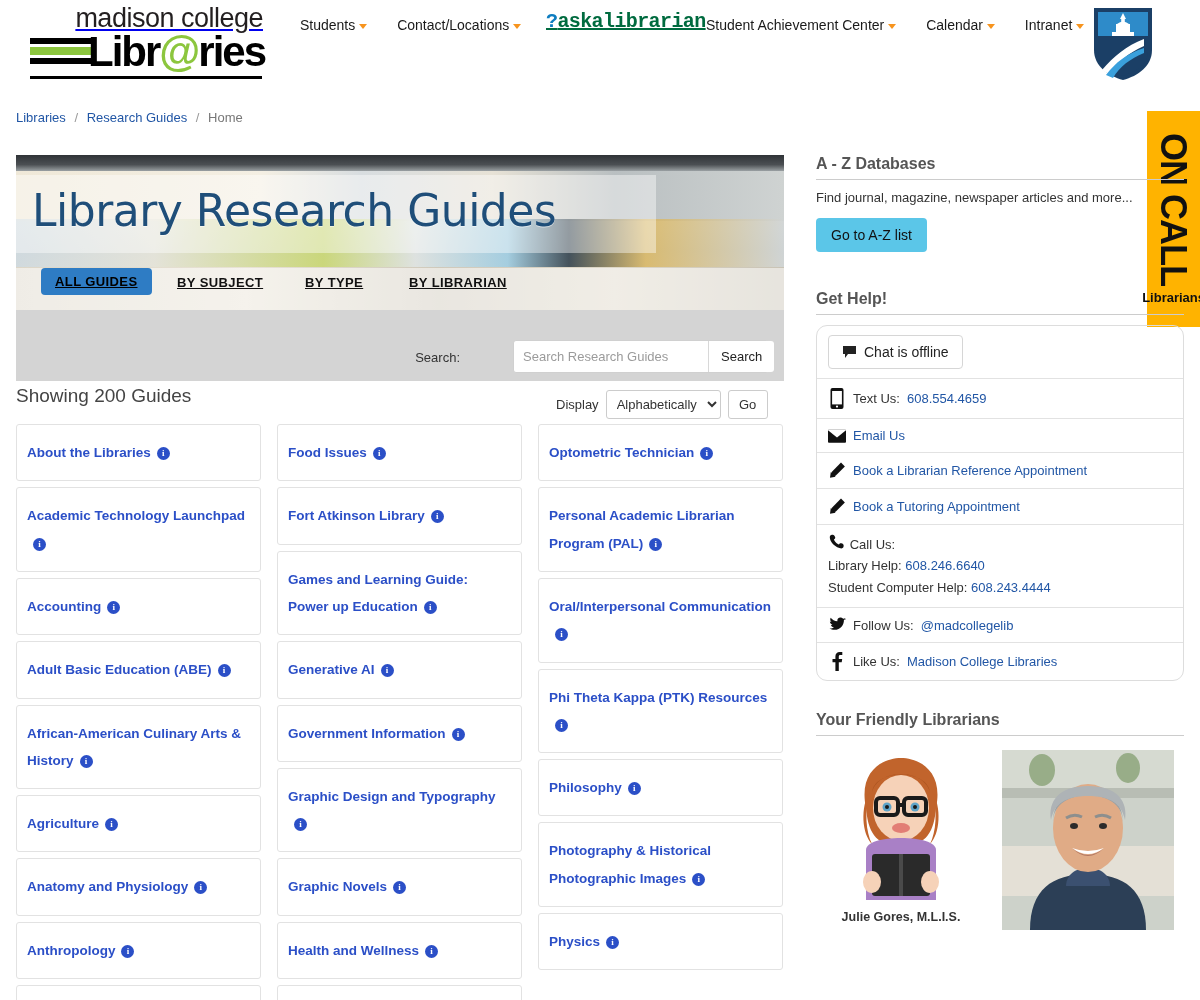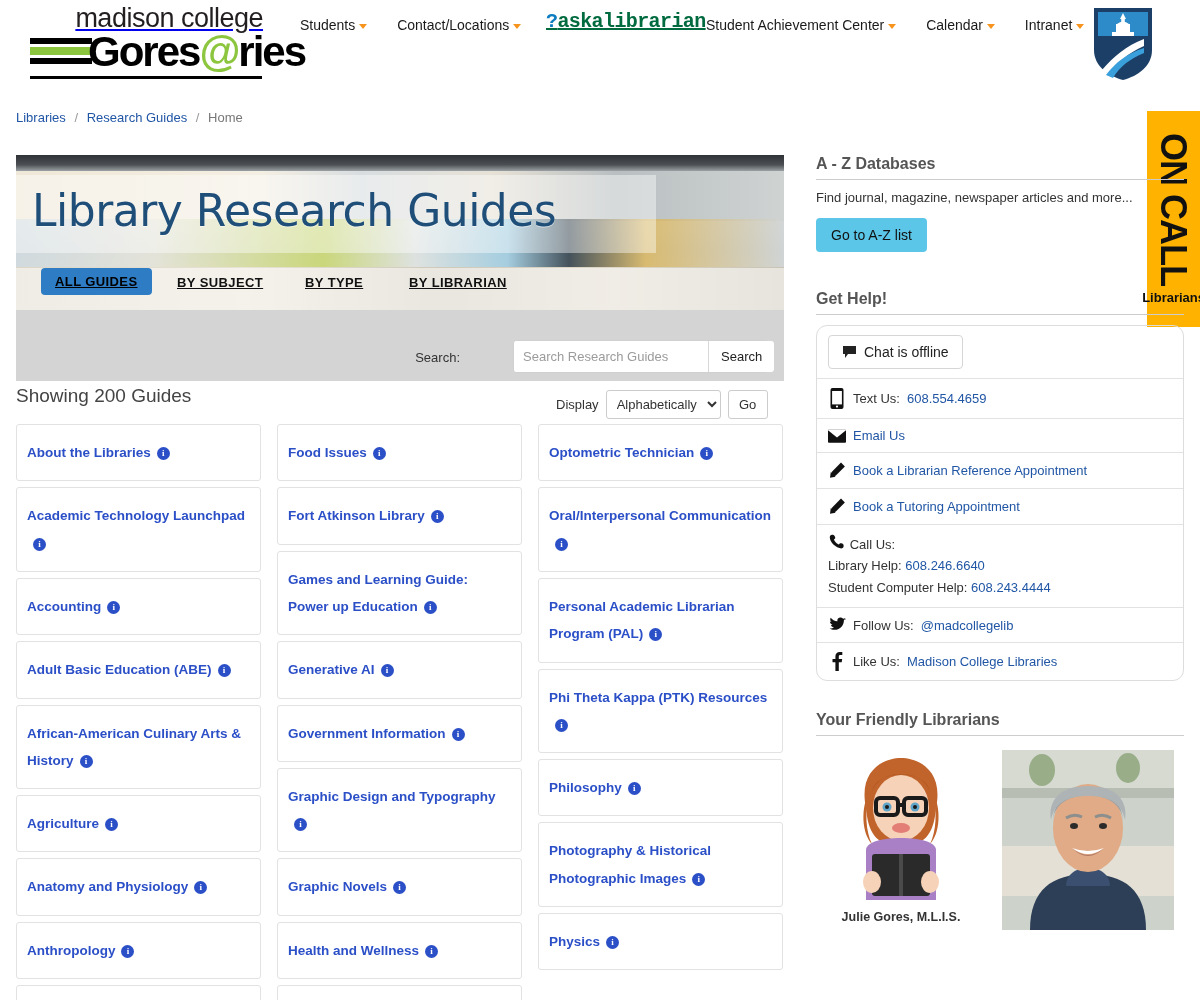--- a/index.html
+++ b/index.html
@@ -150,21 +150,21 @@
 <div class="site-header">
 
   <a class="logo" href="#">
     <div class="logo-top">madison college</div>
     <div class="logo-bottom">
       <div class="logo-bars">
         <div class="bar"></div>
           <div class="bar green"></div>
           <div class="bar"></div>
       </div>
-      <div class="logo-word"><span>Gores</span><span class="at-glyph">@</span><span>ries</span></div>
+      <div class="logo-word"><span>Libr</span><span class="at-glyph">@</span><span>ries</span></div>
       <div class="logo-rule"></div>
     </div>
   </a>
 
   <nav class="main-nav">
     <a href="#"><span>Students</span><span class="caret"></span></a>
     <a href="#"><span>Contact/Locations</span><span class="caret"></span></a>
   </nav>
 
   <a class="ask-lib" href="#"><span class="ask-q">?</span><span>askalibrarian</span></a>
@@ -257,22 +257,22 @@
       <div class="guide-card"><a href="#">Games and Learning Guide: Power up Education</a><span class="info-icon">i</span></div>
       <div class="guide-card"><a href="#">Generative AI</a><span class="info-icon">i</span></div>
       <div class="guide-card"><a href="#">Government Information</a><span class="info-icon">i</span></div>
       <div class="guide-card"><a href="#">Graphic Design and Typography</a><span class="info-icon">i</span></div>
       <div class="guide-card"><a href="#">Graphic Novels</a><span class="info-icon">i</span></div>
       <div class="guide-card"><a href="#">Health and Wellness</a><span class="info-icon">i</span></div>
       <div class="guide-card"></div>
     </div>
     <div class="guide-col">
       <div class="guide-card"><a href="#">Optometric Technician</a><span class="info-icon">i</span></div>
+      <div class="guide-card"><a href="#">Personal Academic Librarian Program (PAL)</a><span class="info-icon">i</span></div>
       <div class="guide-card"><a href="#">Oral/Interpersonal Communication</a><span class="info-icon">i</span></div>
-      <div class="guide-card"><a href="#">Personal Academic Librarian Program (PAL)</a><span class="info-icon">i</span></div>
       <div class="guide-card"><a href="#">Phi Theta Kappa (PTK) Resources</a><span class="info-icon">i</span></div>
       <div class="guide-card"><a href="#">Philosophy</a><span class="info-icon">i</span></div>
       <div class="guide-card"><a href="#">Photography &amp; Historical Photographic Images</a><span class="info-icon">i</span></div>
       <div class="guide-card"><a href="#">Physics</a><span class="info-icon">i</span></div>
     </div>
   </div>
 
 <div class="side">
 
   <h2 class="side-h">A - Z Databases</h2>

